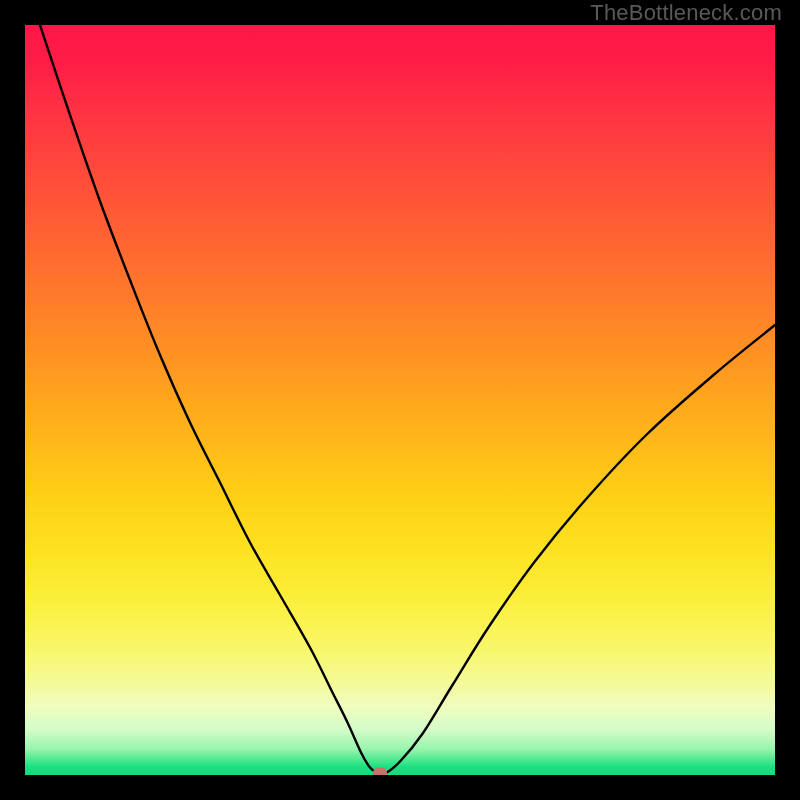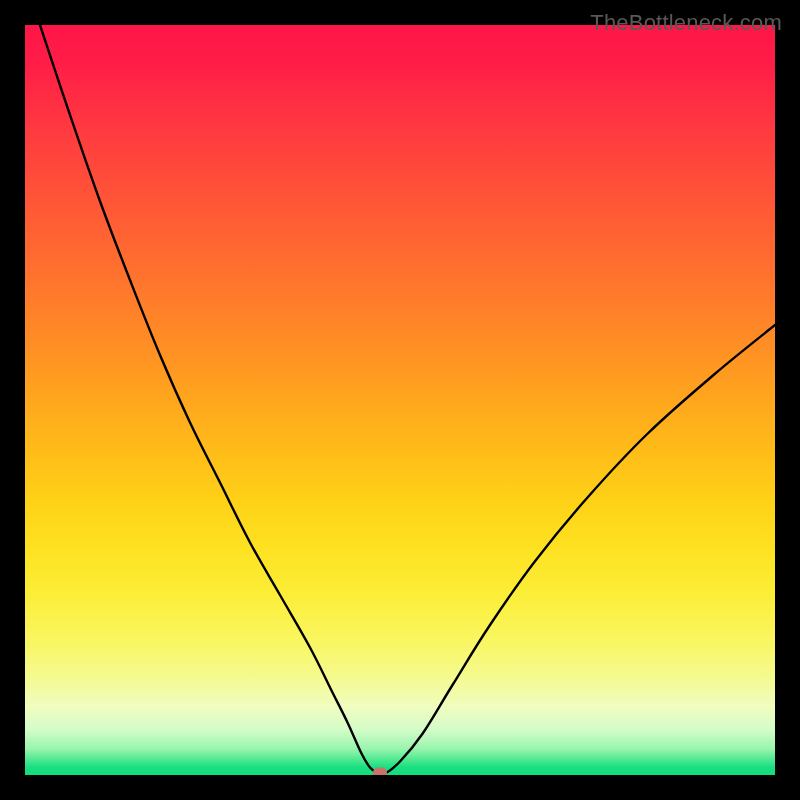--- a/index.html
+++ b/index.html
@@ -5,21 +5,21 @@
   * { margin: 0; padding: 0; box-sizing: border-box; }
   body {
     width: 800px;
     height: 800px;
     background: #000;
     position: relative;
     font-family: Arial, Helvetica, sans-serif;
   }
   .watermark {
     position: absolute;
-    top: 10px;
+    top: 0;
     right: 18px;
     color: #595959;
     font-size: 22px;
     font-weight: 500;
     letter-spacing: 0.2px;
     z-index: 10;
   }
   .plot-area {
     position: absolute;
     left: 25px;

